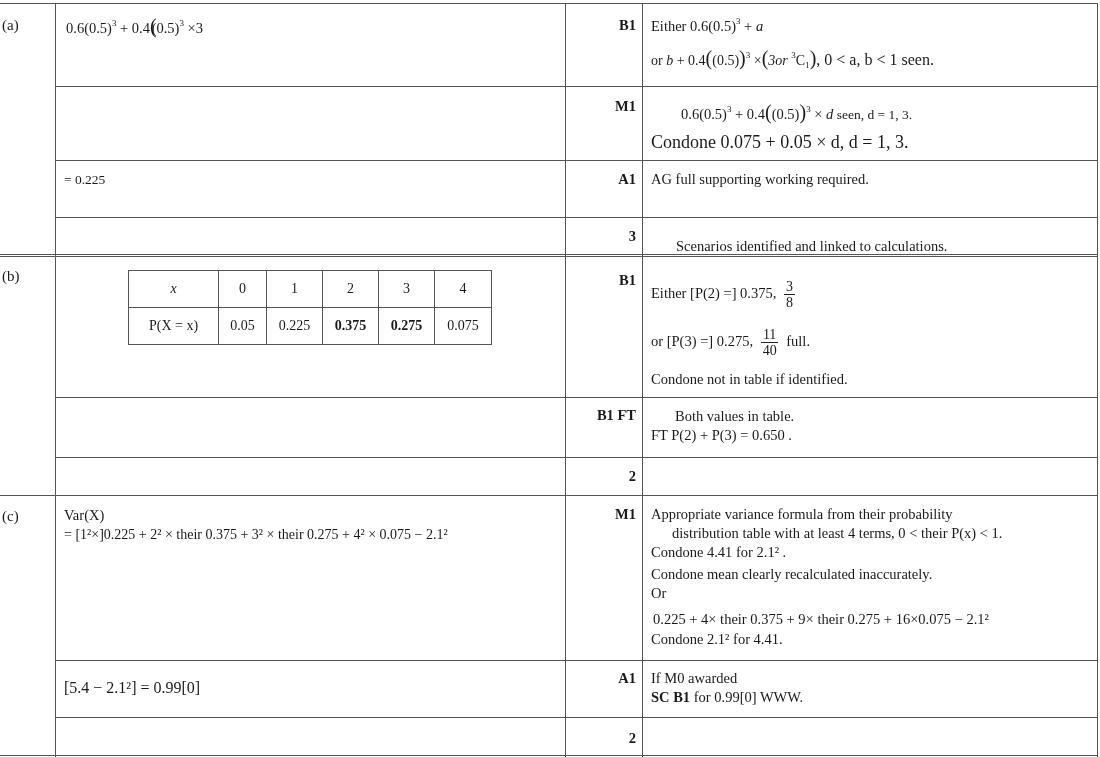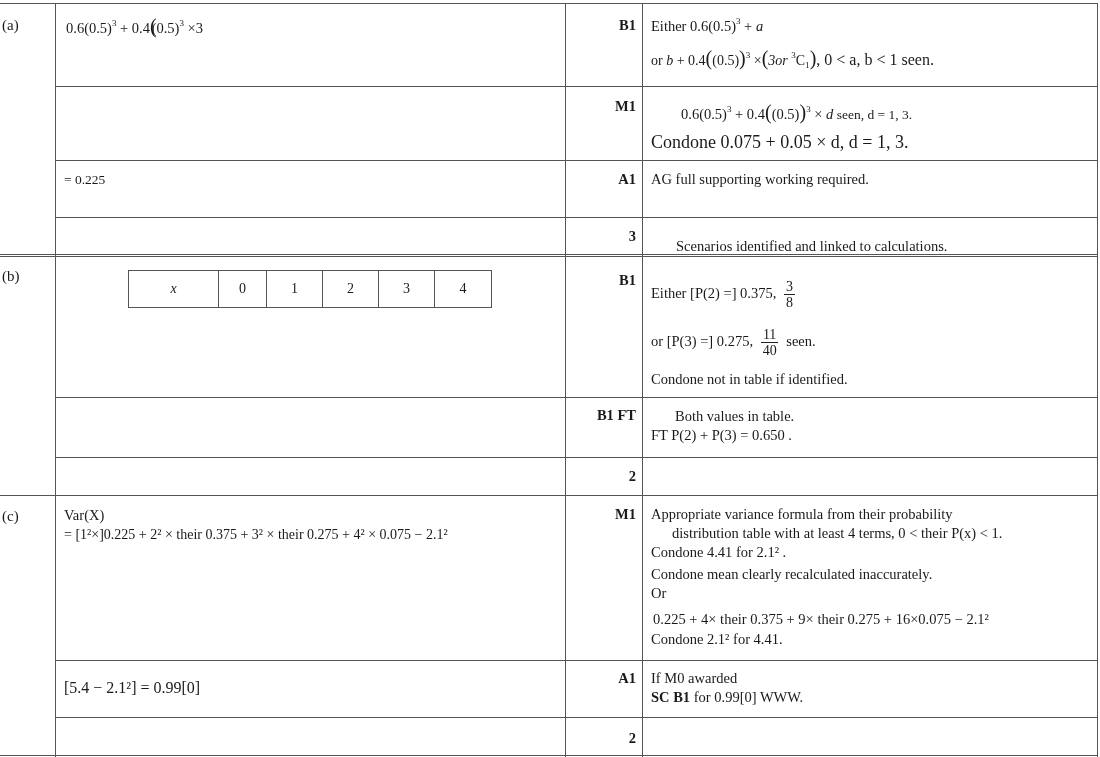--- a/index.html
+++ b/index.html
@@ -77,38 +77,46 @@
 <table class="ptable">
   <tbody>
       <tr>
     <td class="i" style="width:89px;">x</td>
     <td style="width:47px;">0</td>
     <td style="width:55px;">1</td>
     <td style="width:55px;">2</td>
     <td style="width:55px;">3</td>
     <td style="width:56px;">4</td>
   </tr>
+  <tr>
+    <td>P(X = x)</td>
+    <td>0.05</td>
+    <td>0.225</td>
+    <td class="b">0.375</td>
+    <td class="b">0.275</td>
+    <td>0.075</td>
+  </tr>
 </tbody>
   </table>
 
 <div class="txt mark" style="left:566px;top:271px;">B1</div>
 <div class="txt" style="left:651px;top:273px;line-height:40px;">
   <span>Either [P(2) =] 0.375,</span>
   <span class="frac">
       <span class="num">3</span>
       <span class="den">8</span>
     </span>
 </div>
 <div class="txt" style="left:651px;top:321px;line-height:40px;">
   <span>or [P(3) =] 0.275,</span>
   <span class="frac">
       <span class="num">11</span>
       <span class="den">40</span>
     </span>
-  <span>seen.</span>
+  <span>full.</span>
 </div>
 <div class="txt" style="left:651px;top:370px;">Condone not in table if identified.</div>
 
 <div class="txt mark" style="left:566px;top:406px;">B1 FT</div>
 <div class="txt" style="left:651px;top:407px;margin-left:24px;">Both values in table.</div>
 <div class="txt" style="left:651px;top:426px;">FT P(2) + P(3) = 0.650 .</div>
 
 <div class="txt mark" style="left:566px;top:467px;">2</div>
 
 <div class="txt part" style="top:507px;">(c)</div>

